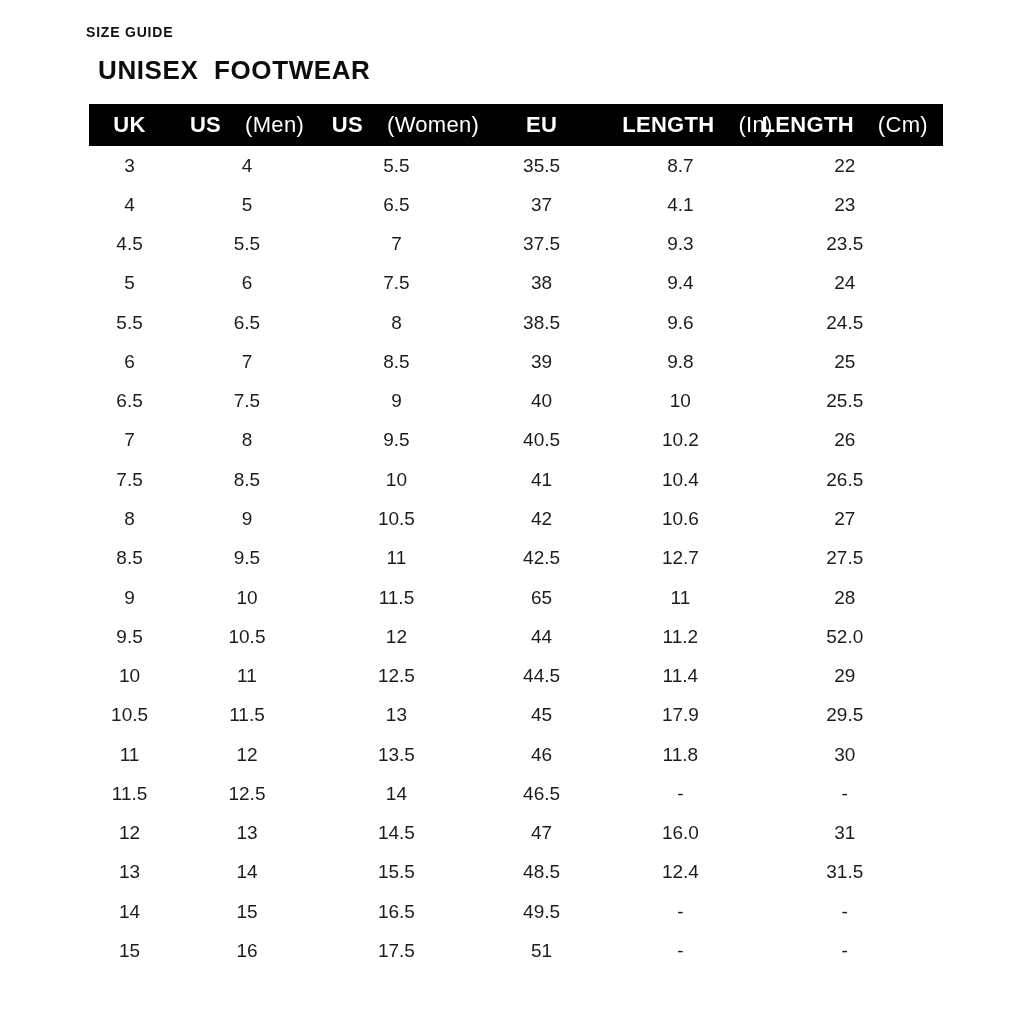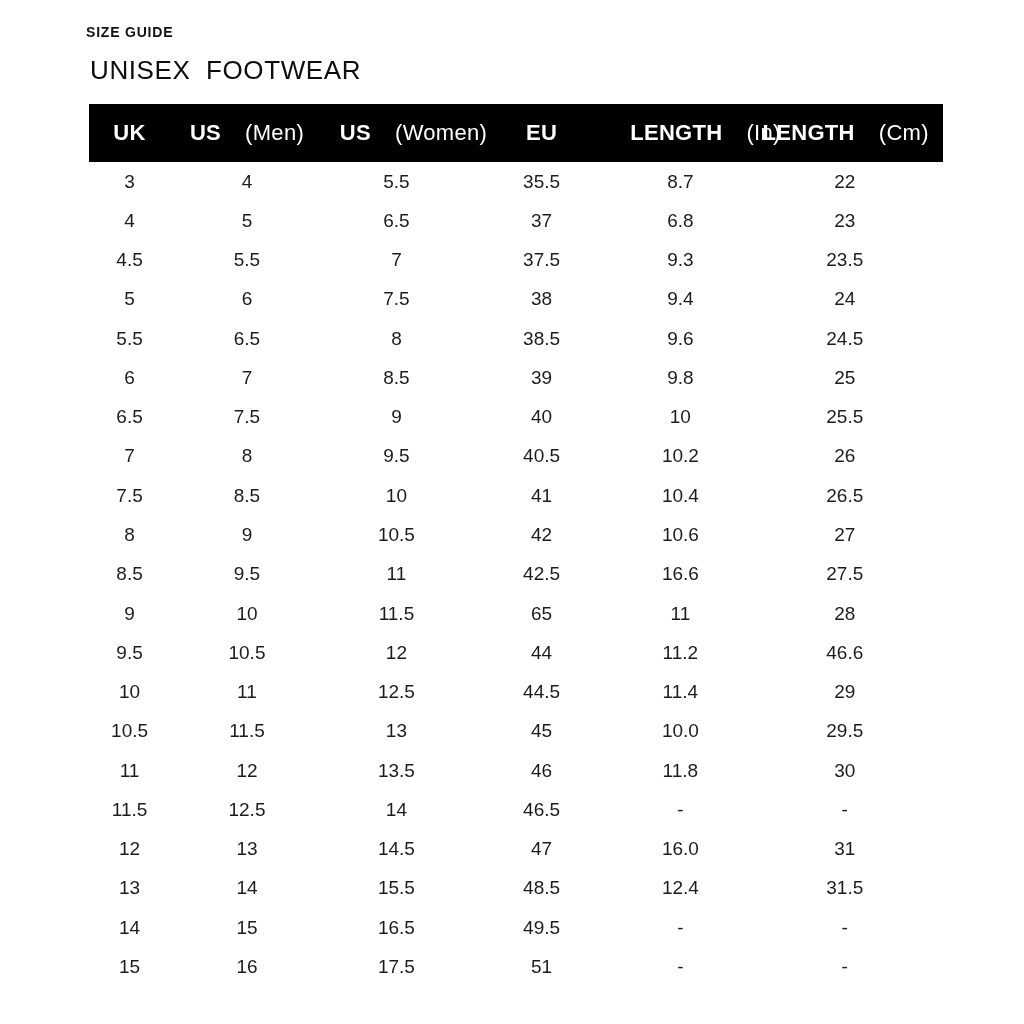--- a/index.html
+++ b/index.html
@@ -20,43 +20,43 @@
   .eyebrow {
     font-size: 14px;
     line-height: 17px;
     font-weight: 700;
     letter-spacing: 0.8px;
     color: #111111;
   }
   .title {
     font-size: 26px;
     line-height: 30px;
-    font-weight: 400;
+    font-weight: 700;
     letter-spacing: 0.6px;
     color: #0d0d0d;
-    margin: 14px 0 0 4px;
+    margin: 14px 0 0 12px;
     white-space: pre; 
   }
   table.size-table {
     border-collapse: collapse;
     table-layout: fixed;
     width: 854px;
     margin: 19px 0 0 3px;
   }
   thead th {
     background: #010101;
     color: #ffffff;
     height: 40px;
     font-size: 22px;
     font-weight: 700;
     letter-spacing: 0.3px;
     text-align: center;
     vertical-align: middle;
     white-space: nowrap;
-    padding: 16px;
+    padding: 8px;
   }
   thead .th-sub {
     font-weight: 400;
   }
   thead .th-sub:not(:empty) {
     margin-left: 24px;
   }
   tbody td {
     height: 39.27px;
     padding: 0;
@@ -103,21 +103,21 @@
           <td>5.5</td>
           <td>35.5</td>
           <td>8.7</td>
           <td>22</td>
         </tr>
         <tr>
           <td>4</td>
           <td>5</td>
           <td>6.5</td>
           <td>37</td>
-          <td>6.8</td>
+          <td>4.1</td>
           <td>23</td>
         </tr>
         <tr>
           <td>4.5</td>
           <td>5.5</td>
           <td>7</td>
           <td>37.5</td>
           <td>9.3</td>
           <td>23.5</td>
         </tr>
@@ -175,53 +175,53 @@
           <td>10.5</td>
           <td>42</td>
           <td>10.6</td>
           <td>27</td>
         </tr>
         <tr>
           <td>8.5</td>
           <td>9.5</td>
           <td>11</td>
           <td>42.5</td>
-          <td>16.6</td>
+          <td>12.7</td>
           <td>27.5</td>
         </tr>
         <tr>
           <td>9</td>
           <td>10</td>
           <td>11.5</td>
           <td>65</td>
           <td>11</td>
           <td>28</td>
         </tr>
         <tr>
           <td>9.5</td>
           <td>10.5</td>
           <td>12</td>
           <td>44</td>
           <td>11.2</td>
-          <td>46.6</td>
+          <td>52.0</td>
         </tr>
         <tr>
           <td>10</td>
           <td>11</td>
           <td>12.5</td>
           <td>44.5</td>
           <td>11.4</td>
           <td>29</td>
         </tr>
         <tr>
           <td>10.5</td>
           <td>11.5</td>
           <td>13</td>
           <td>45</td>
-          <td>10.0</td>
+          <td>17.9</td>
           <td>29.5</td>
         </tr>
         <tr>
           <td>11</td>
           <td>12</td>
           <td>13.5</td>
           <td>46</td>
           <td>11.8</td>
           <td>30</td>
         </tr>

